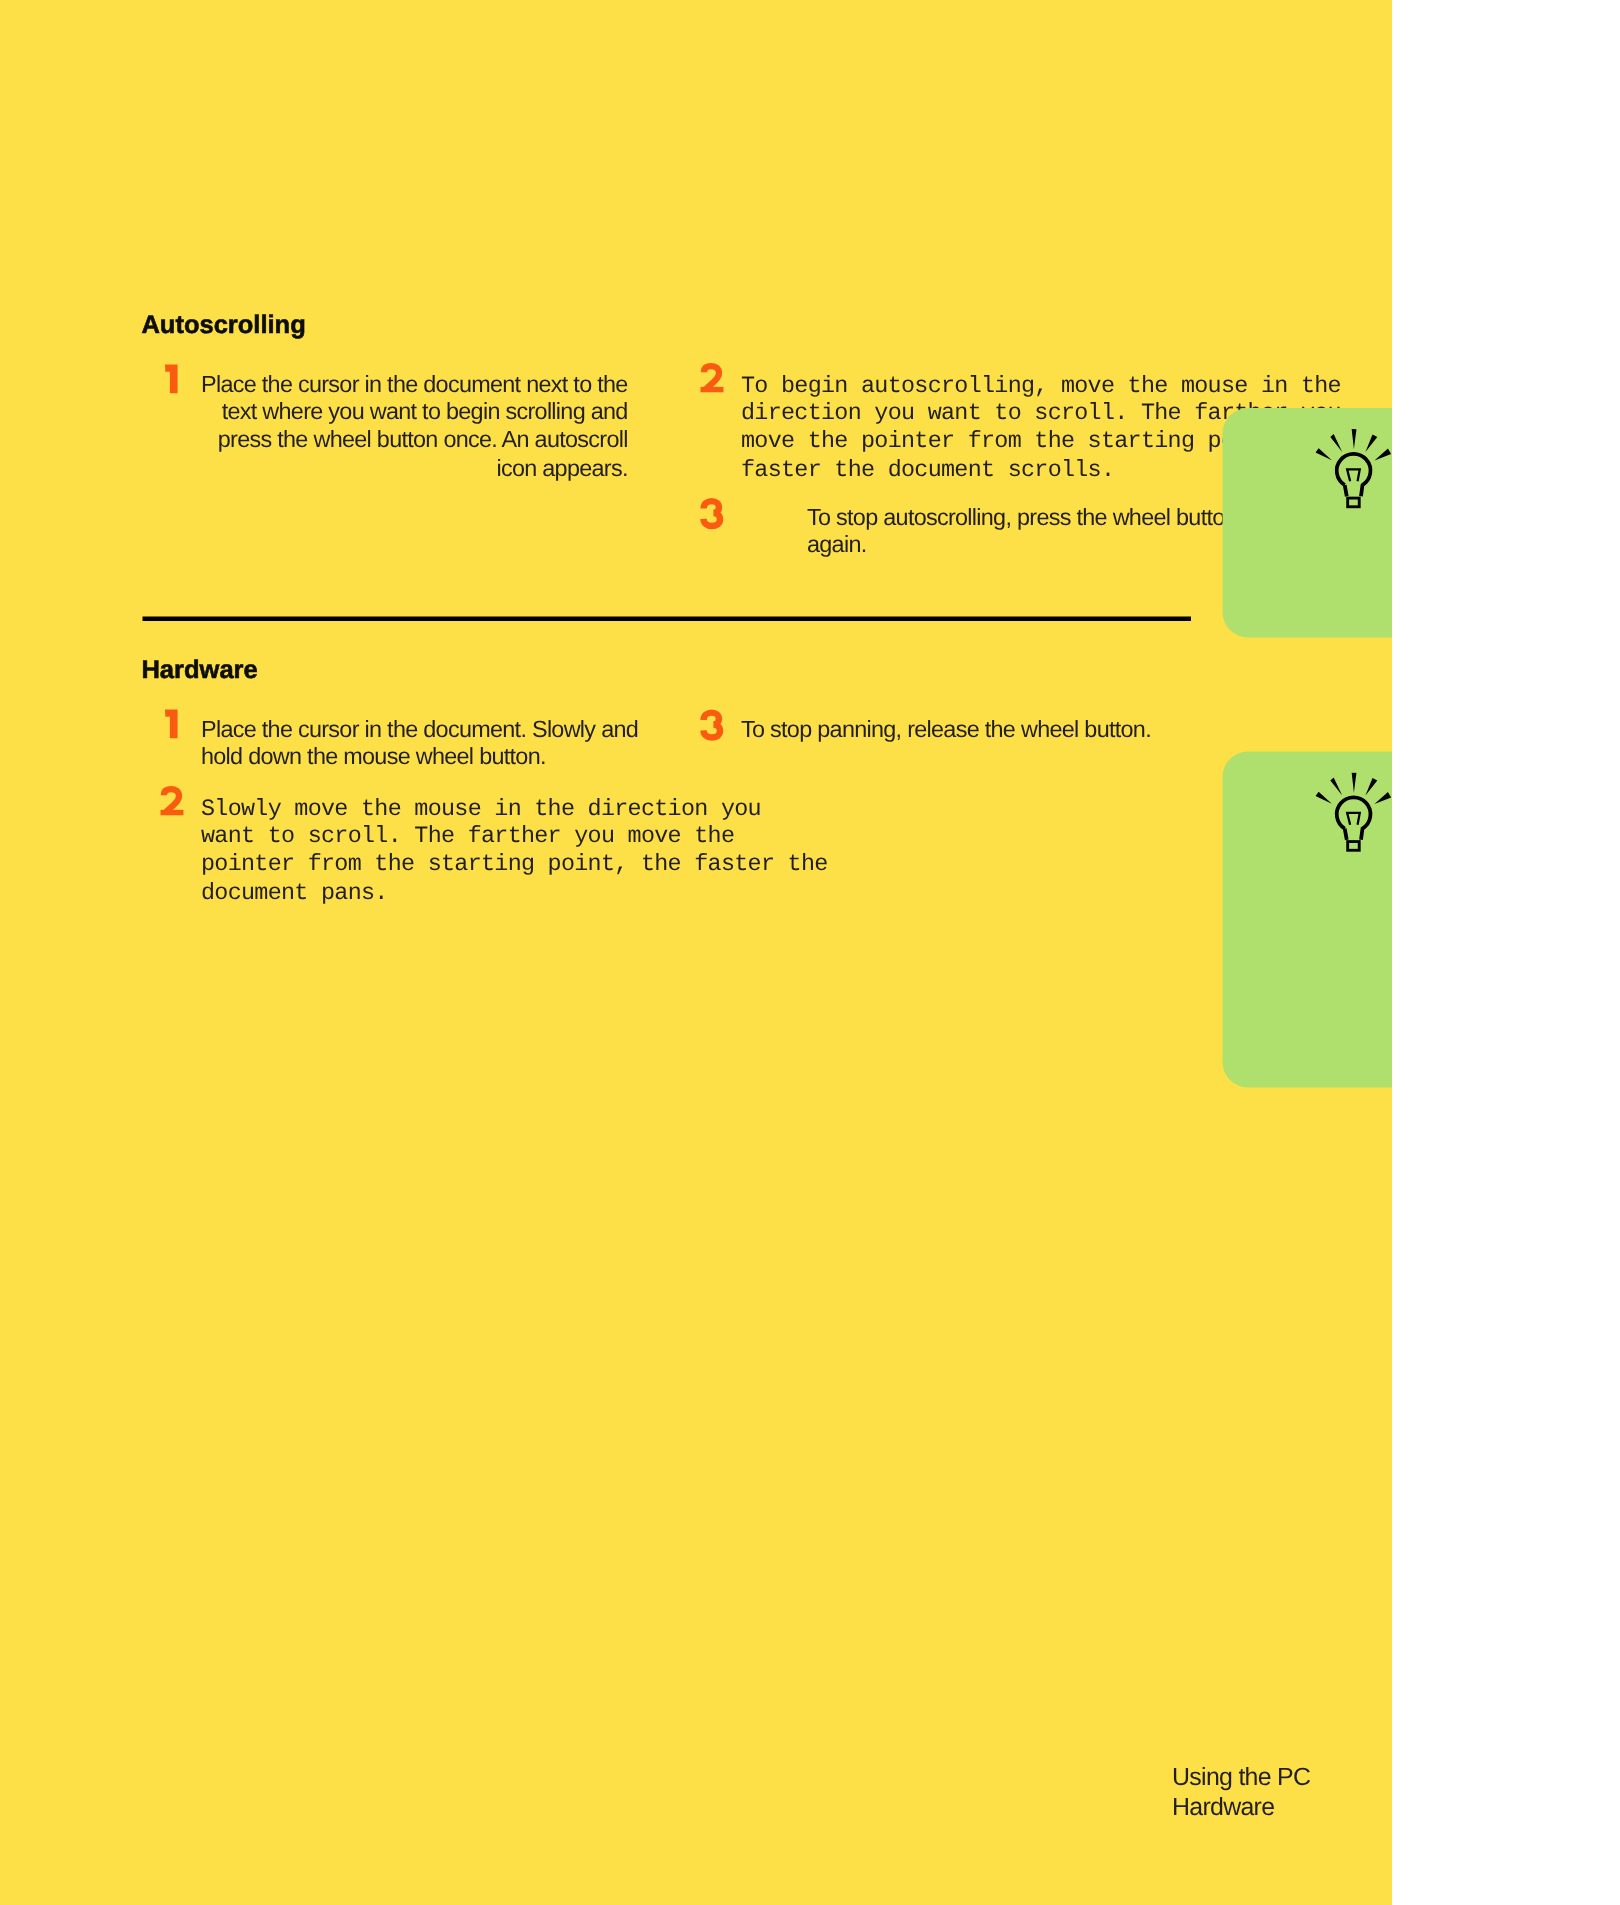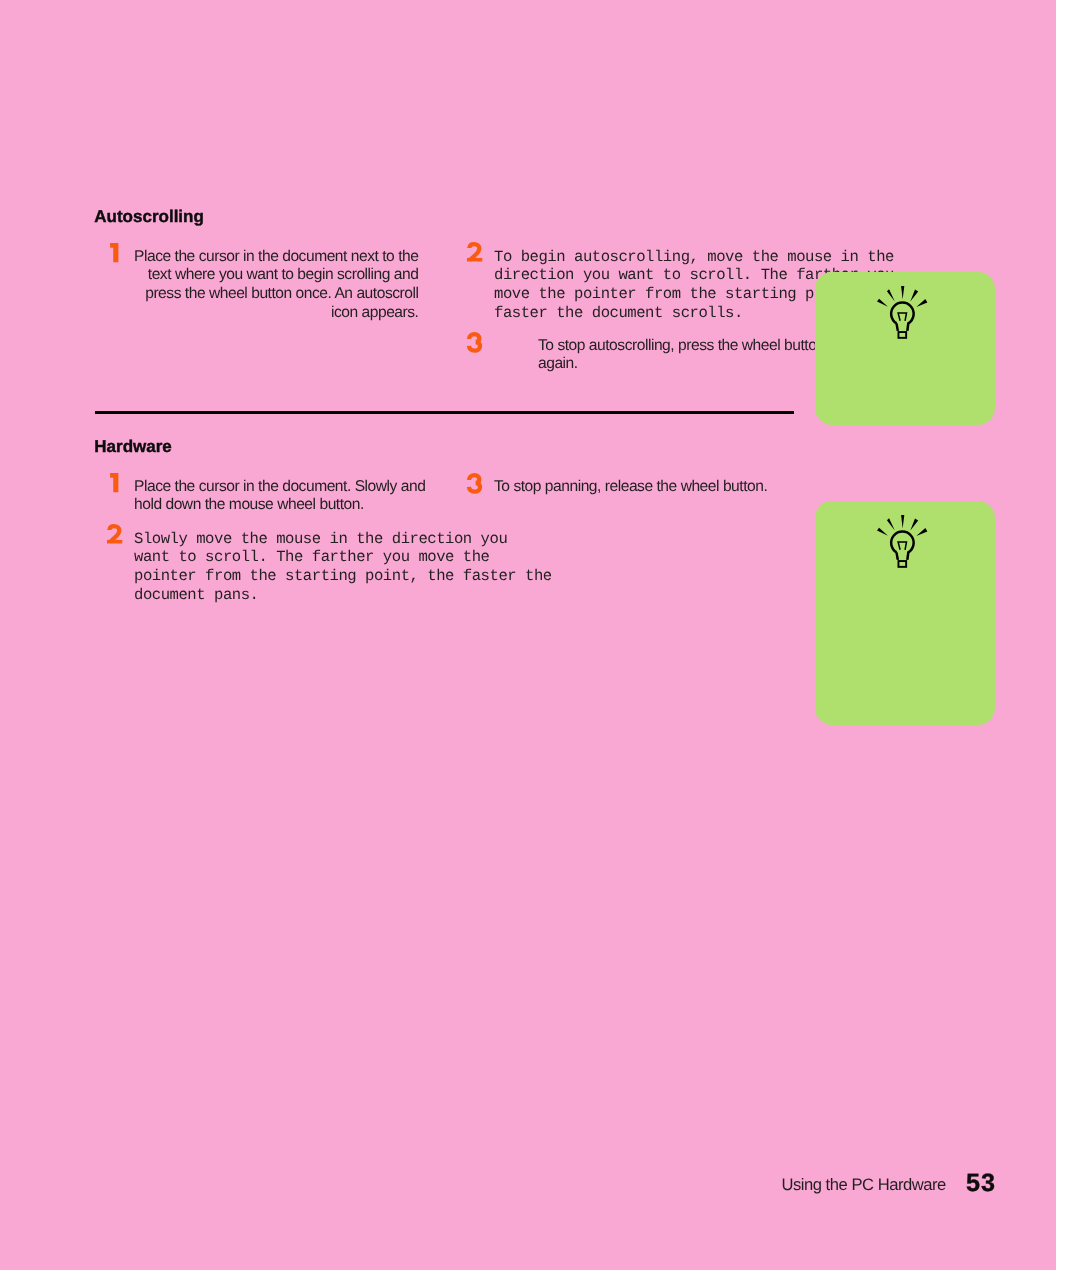--- a/index.html
+++ b/index.html
@@ -1,20 +1,20 @@
 <!DOCTYPE html>
 <html><head>
 <meta charset="utf-8">
 <title>Using the PC Hardware</title>
 <style>
   html,body{margin:0;padding:0;}
   body{width:1080px;height:1270px;background:#ffffff;
        font-family:"Liberation Sans",sans-serif;color:#231f20;
        -webkit-font-smoothing:antialiased;text-rendering:geometricPrecision;}
-  .page{position:relative;width:1056px;height:1270px;overflow:hidden;background:#f9a8d4;}
+  .page{position:relative;width:928px;height:1270px;overflow:hidden;background:#fde047;}
 
   .sec-head{position:absolute;font-weight:bold;font-size:17px;line-height:19px;color:#0d0d0d;-webkit-text-stroke:0.4px #0d0d0d;}
 
   .step{position:absolute;}
   .num{position:absolute;left:0;top:0;color:#f95c10;font-weight:bold;font-size:25.5px;line-height:19px;}
   .btext{position:absolute;font-size:15.6px;line-height:18.85px;letter-spacing:-0.47px;color:#231f20;white-space:pre;}
 
   .rule{position:absolute;background:#000;}
 
   .tip{position:absolute;background:#afe06d;border-radius:17px;}

